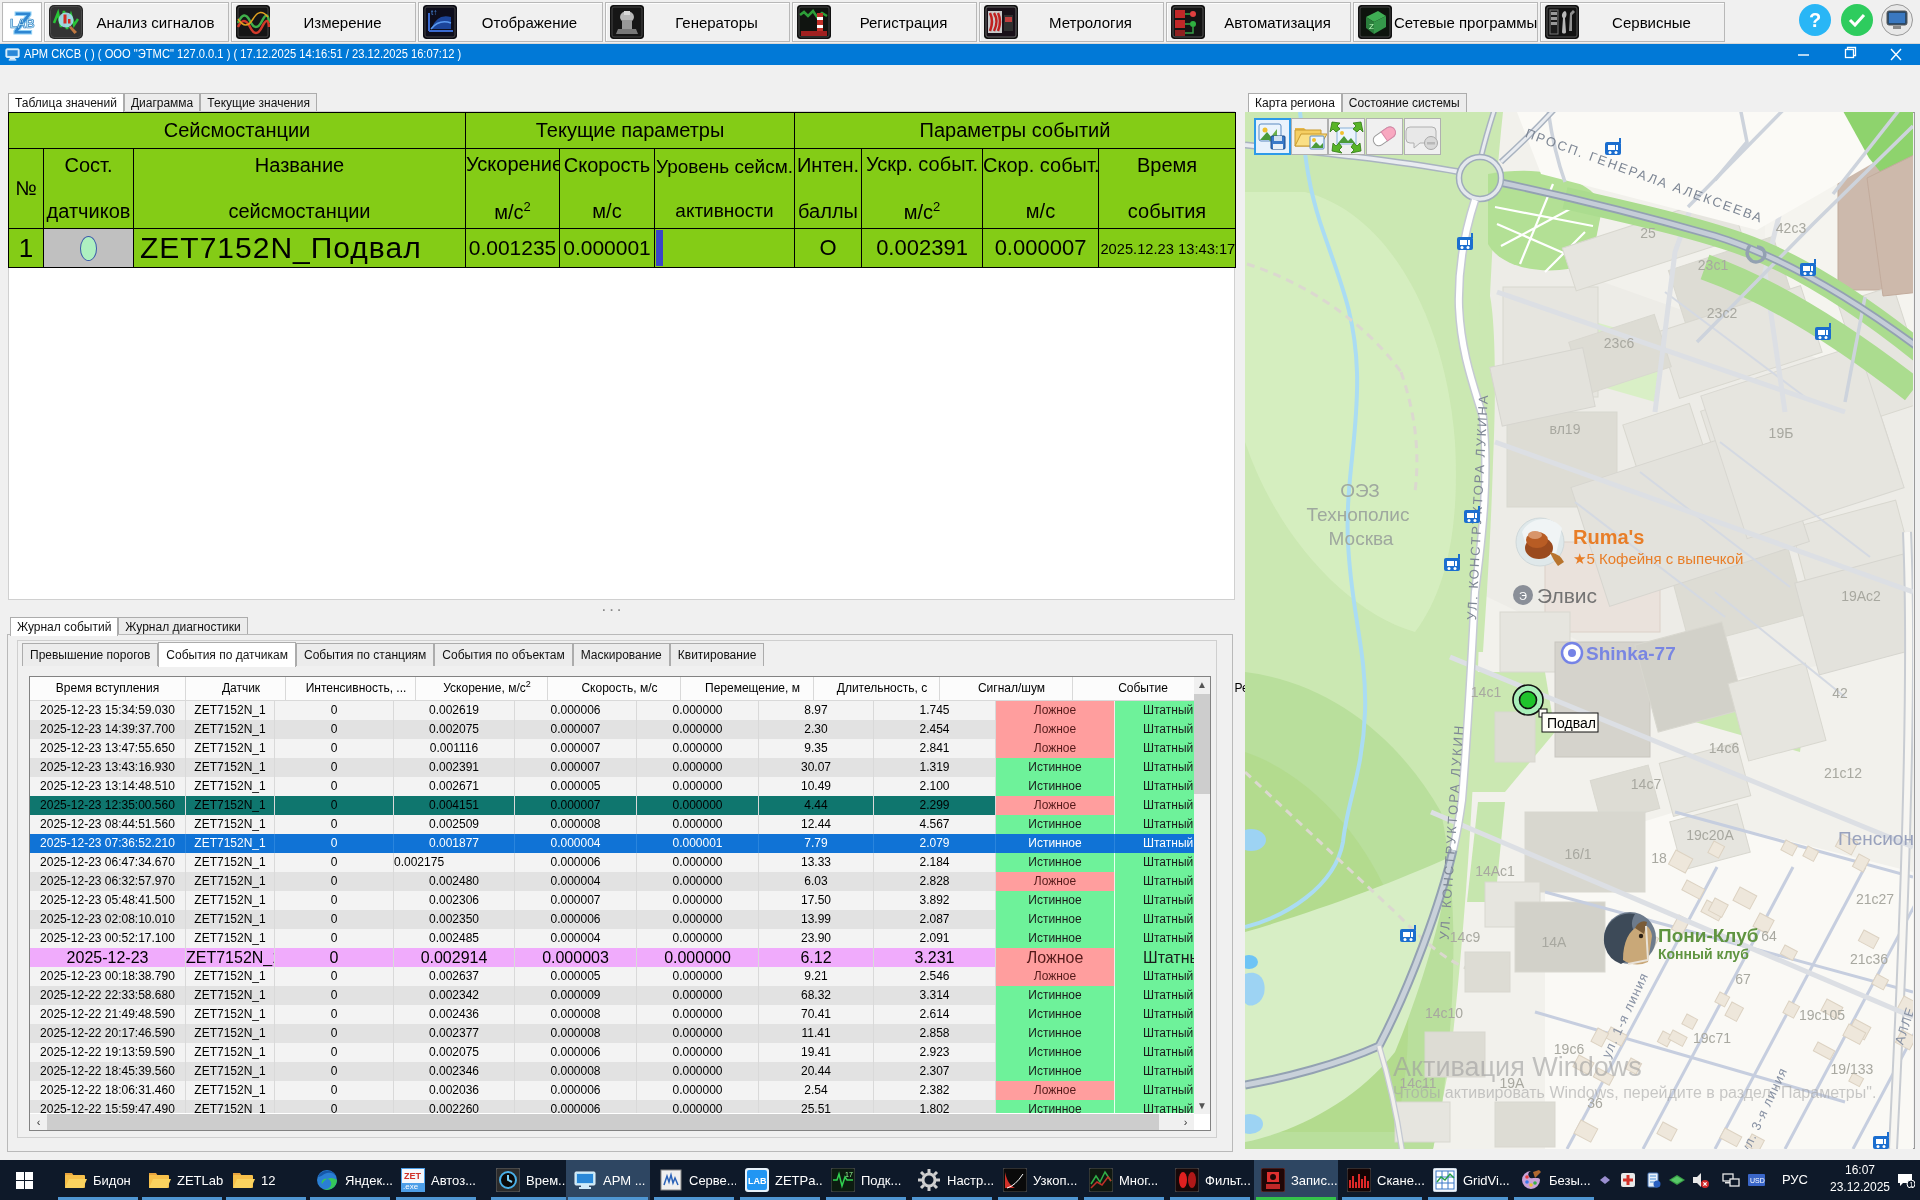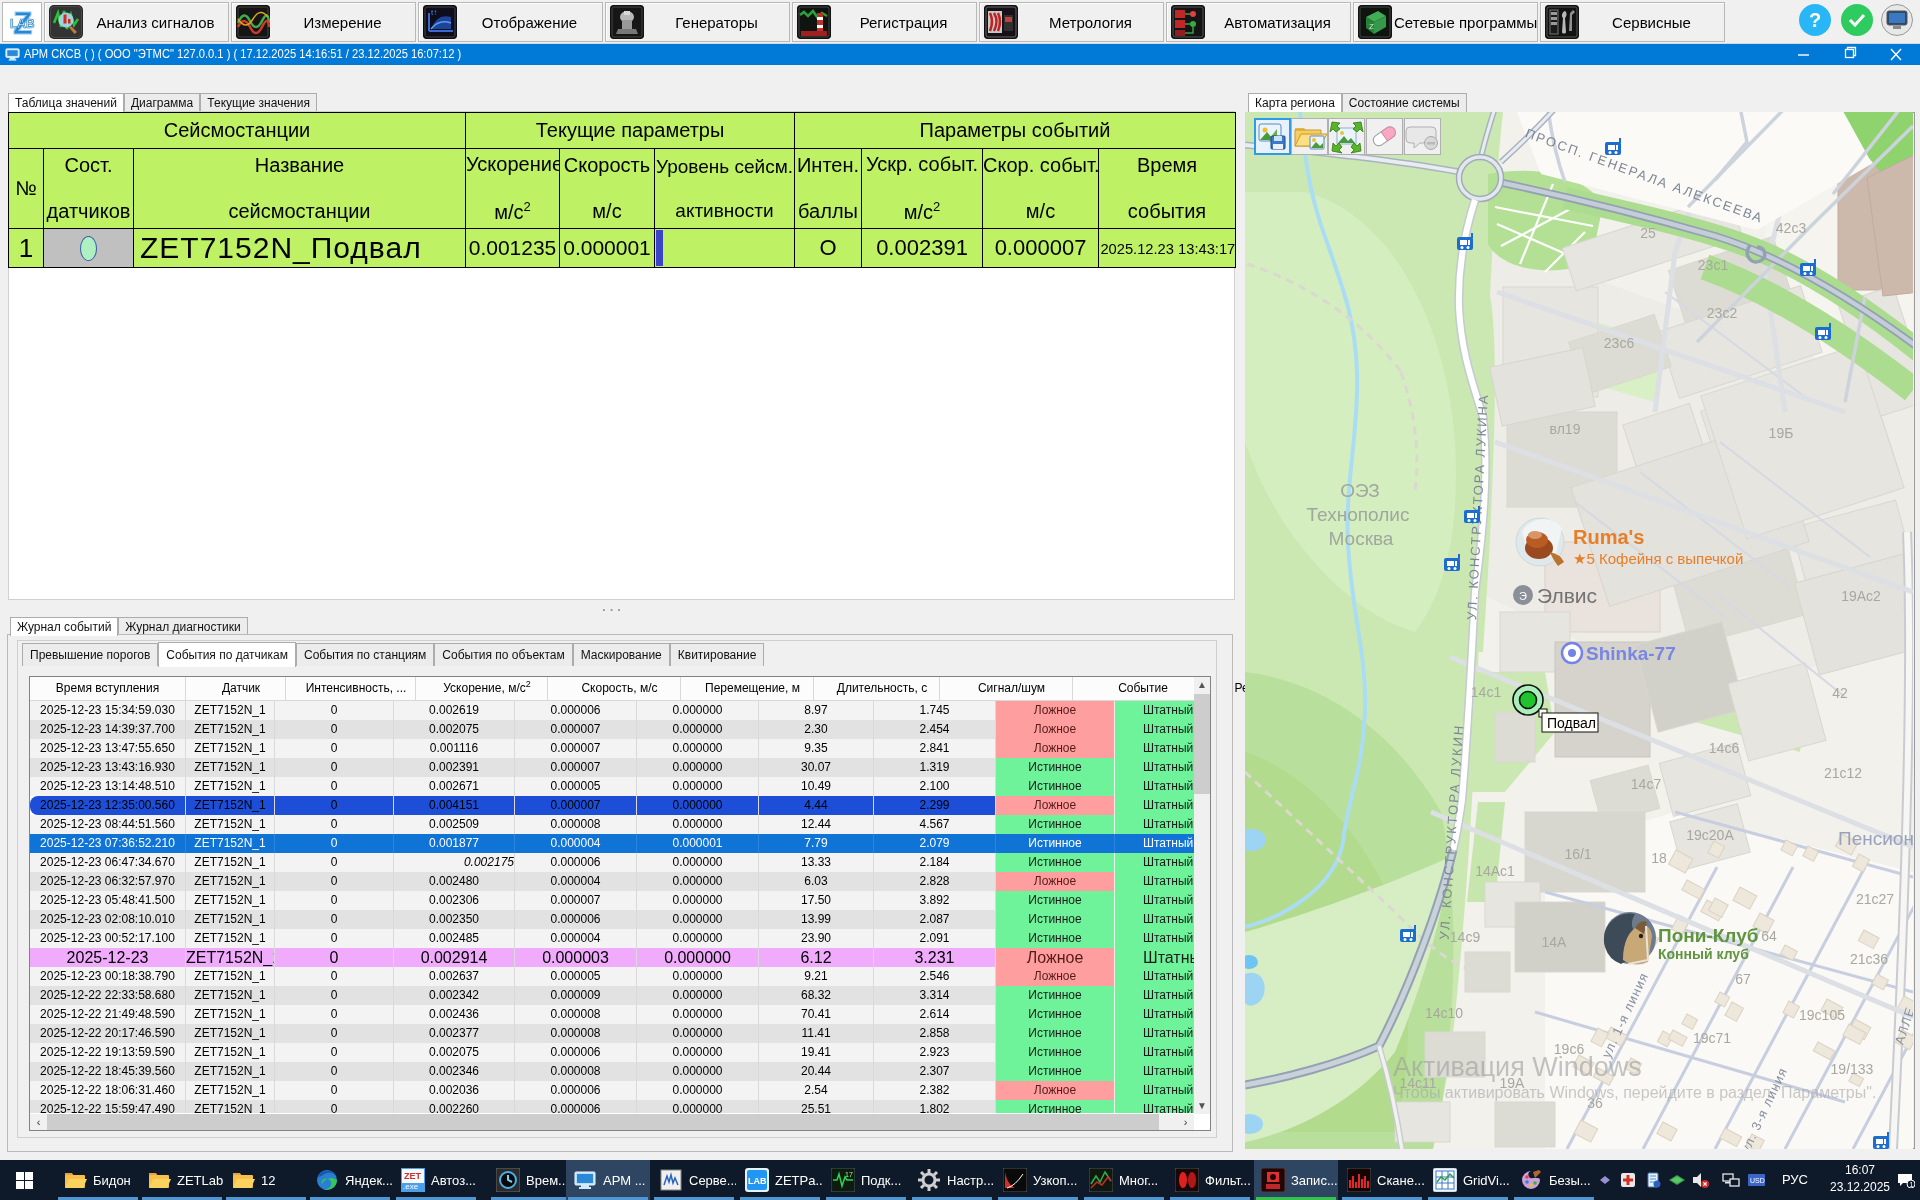--- a/index.html
+++ b/index.html
@@ -11,21 +11,21 @@
 .circ { position:absolute; top:4px; width:32px; height:32px; border-radius:50%; display:flex; align-items:center; justify-content:center; color:#fff; font-size:20px; font-weight:bold; }
 #app { position:absolute; left:0; top:44px; width:1920px; height:1116px; background:#f0f0f0; }
 #titlebar { position:absolute; left:0; top:0; width:1920px; height:21px; background:#0179d7; color:#fff; font-size:12px; line-height:21px; }
 #menubar { position:absolute; left:0; top:21px; width:1920px; height:22px; background:#ffffff; font-size:12px; color:#111; padding-left:9px; }
 #menubar span { display:inline-block; padding:4px 8px 3px 0; margin-right:8px; }
 
 .tab { display:inline-block; border:1px solid #acacac; border-bottom:none; background:#ececec; font-size:12px; padding:2px 6px; color:#111; }
 .tab.sel { background:#ffffff; position:relative; z-index:2; }
 
 #maintable { position:absolute; left:8px; top:68px; width:1227px; border-collapse:collapse; table-layout:fixed; }
-#maintable td, #maintable th { border:1px solid #000; font-weight:normal; color:#000; background:#bef264; text-align:center; vertical-align:middle; white-space:nowrap; overflow:hidden; padding:0; }
+#maintable td, #maintable th { border:1px solid #000; font-weight:normal; color:#000; background:#84cc16; text-align:center; vertical-align:middle; white-space:nowrap; overflow:hidden; padding:0; }
 
 #journal { position:absolute; left:0; top:573px; width:1240px; }
 #taskbar { position:absolute; left:0; top:1160px; width:1920px; height:40px; background:#0e1929; }
 .tbtn { position:absolute; top:0; width:84px; height:40px; display:flex; align-items:center; color:#fff; font-size:13px; }
 .tbtn .ti { width:24px; height:24px; margin-left:7px; margin-right:6px; flex-shrink:0; }
 .tbtn .tl { white-space:nowrap; overflow:hidden; }
 .tbtn .ul { position:absolute; left:2px; bottom:0; right:2px; height:3px; background:#4f96d2; }
 </style>
 </head>
 <body>
@@ -307,21 +307,21 @@
             <div style="width:89px;text-align:center;border-right:1px solid #d9d9d9;overflow:hidden;flex-shrink:0;">ZET7152N_1</div>
             <div style="width:119px;text-align:center;border-right:1px solid #d9d9d9;overflow:hidden;flex-shrink:0;">0</div>
             <div style="width:121px;text-align:center;border-right:1px solid #d9d9d9;overflow:hidden;flex-shrink:0;">0.002671</div>
             <div style="width:122px;text-align:center;border-right:1px solid #d9d9d9;overflow:hidden;flex-shrink:0;">0.000005</div>
             <div style="width:122px;text-align:center;border-right:1px solid #d9d9d9;overflow:hidden;flex-shrink:0;">0.000000</div>
             <div style="width:115px;text-align:center;border-right:1px solid #d9d9d9;overflow:hidden;flex-shrink:0;">10.49</div>
             <div style="width:122px;text-align:center;border-right:1px solid #d9d9d9;overflow:hidden;flex-shrink:0;">2.100</div>
             <div style="width:119px;text-align:center;background:#6ef29a;color:#1b1b1b;border-right:1px solid #e8fff0;flex-shrink:0;">Истинное</div>
             <div style="width:79px;text-align:left;padding-left:28px;background:#6ef29a;color:#1b1b1b;overflow:hidden;flex-shrink:0;">Штатный</div>
           </div>
-<div style="position:relative;width:1164px;height:19px;background:#1d4ed8;color:#000;display:flex;font-size:12px;line-height:19px;border-radius:8px;">
+<div style="position:relative;width:1164px;height:19px;background:#0f766e;color:#000;display:flex;font-size:12px;line-height:19px;">
             <div style="width:156px;text-align:center;border-right:1px solid #d9d9d9;overflow:hidden;flex-shrink:0;">2025-12-23 12:35:00.560</div>
             <div style="width:89px;text-align:center;border-right:1px solid #d9d9d9;overflow:hidden;flex-shrink:0;">ZET7152N_1</div>
             <div style="width:119px;text-align:center;border-right:1px solid #d9d9d9;overflow:hidden;flex-shrink:0;">0</div>
             <div style="width:121px;text-align:center;border-right:1px solid #d9d9d9;overflow:hidden;flex-shrink:0;">0.004151</div>
             <div style="width:122px;text-align:center;border-right:1px solid #d9d9d9;overflow:hidden;flex-shrink:0;">0.000007</div>
             <div style="width:122px;text-align:center;border-right:1px solid #d9d9d9;overflow:hidden;flex-shrink:0;">0.000000</div>
             <div style="width:115px;text-align:center;border-right:1px solid #d9d9d9;overflow:hidden;flex-shrink:0;">4.44</div>
             <div style="width:122px;text-align:center;border-right:1px solid #d9d9d9;overflow:hidden;flex-shrink:0;">2.299</div>
             <div style="width:119px;text-align:center;background:#ff9e9e;color:#551a1a;border-right:1px solid #ffe8e8;flex-shrink:0;">Ложное</div>
             <div style="width:79px;text-align:left;padding-left:28px;background:#6ef29a;color:#1b1b1b;overflow:hidden;flex-shrink:0;">Штатный</div>
@@ -347,21 +347,21 @@
             <div style="width:122px;text-align:center;border-right:1px solid #2a85dd;overflow:hidden;flex-shrink:0;">0.000001</div>
             <div style="width:115px;text-align:center;border-right:1px solid #2a85dd;overflow:hidden;flex-shrink:0;">7.79</div>
             <div style="width:122px;text-align:center;border-right:1px solid #2a85dd;overflow:hidden;flex-shrink:0;">2.079</div>
             <div style="width:119px;text-align:center;background:transparent;color:#fff;border-right:1px solid #2a85dd;flex-shrink:0;">Истинное</div>
             <div style="width:79px;text-align:left;padding-left:28px;background:transparent;color:#fff;overflow:hidden;flex-shrink:0;">Штатный</div>
           </div>
 <div style="position:relative;width:1164px;height:19px;background:#f3f3f3;color:#000;display:flex;font-size:12px;line-height:19px;">
             <div style="width:156px;text-align:center;border-right:1px solid #d9d9d9;overflow:hidden;flex-shrink:0;">2025-12-23 06:47:34.670</div>
             <div style="width:89px;text-align:center;border-right:1px solid #d9d9d9;overflow:hidden;flex-shrink:0;">ZET7152N_1</div>
             <div style="width:119px;text-align:center;border-right:1px solid #d9d9d9;overflow:hidden;flex-shrink:0;">0</div>
-            <div style="width:121px;text-align:right;border-right:1px solid #d9d9d9;overflow:hidden;flex-shrink:0;font-style:italic;">0.002175</div>
+            <div style="width:121px;text-align:left;border-right:1px solid #d9d9d9;overflow:hidden;flex-shrink:0;">0.002175</div>
             <div style="width:122px;text-align:center;border-right:1px solid #d9d9d9;overflow:hidden;flex-shrink:0;">0.000006</div>
             <div style="width:122px;text-align:center;border-right:1px solid #d9d9d9;overflow:hidden;flex-shrink:0;">0.000000</div>
             <div style="width:115px;text-align:center;border-right:1px solid #d9d9d9;overflow:hidden;flex-shrink:0;">13.33</div>
             <div style="width:122px;text-align:center;border-right:1px solid #d9d9d9;overflow:hidden;flex-shrink:0;">2.184</div>
             <div style="width:119px;text-align:center;background:#6ef29a;color:#1b1b1b;border-right:1px solid #e8fff0;flex-shrink:0;">Истинное</div>
             <div style="width:79px;text-align:left;padding-left:28px;background:#6ef29a;color:#1b1b1b;overflow:hidden;flex-shrink:0;">Штатный</div>
           </div>
 <div style="position:relative;width:1164px;height:19px;background:#e2e2e2;color:#000;display:flex;font-size:12px;line-height:19px;">
             <div style="width:156px;text-align:center;border-right:1px solid #d9d9d9;overflow:hidden;flex-shrink:0;">2025-12-23 06:32:57.970</div>
             <div style="width:89px;text-align:center;border-right:1px solid #d9d9d9;overflow:hidden;flex-shrink:0;">ZET7152N_1</div>

